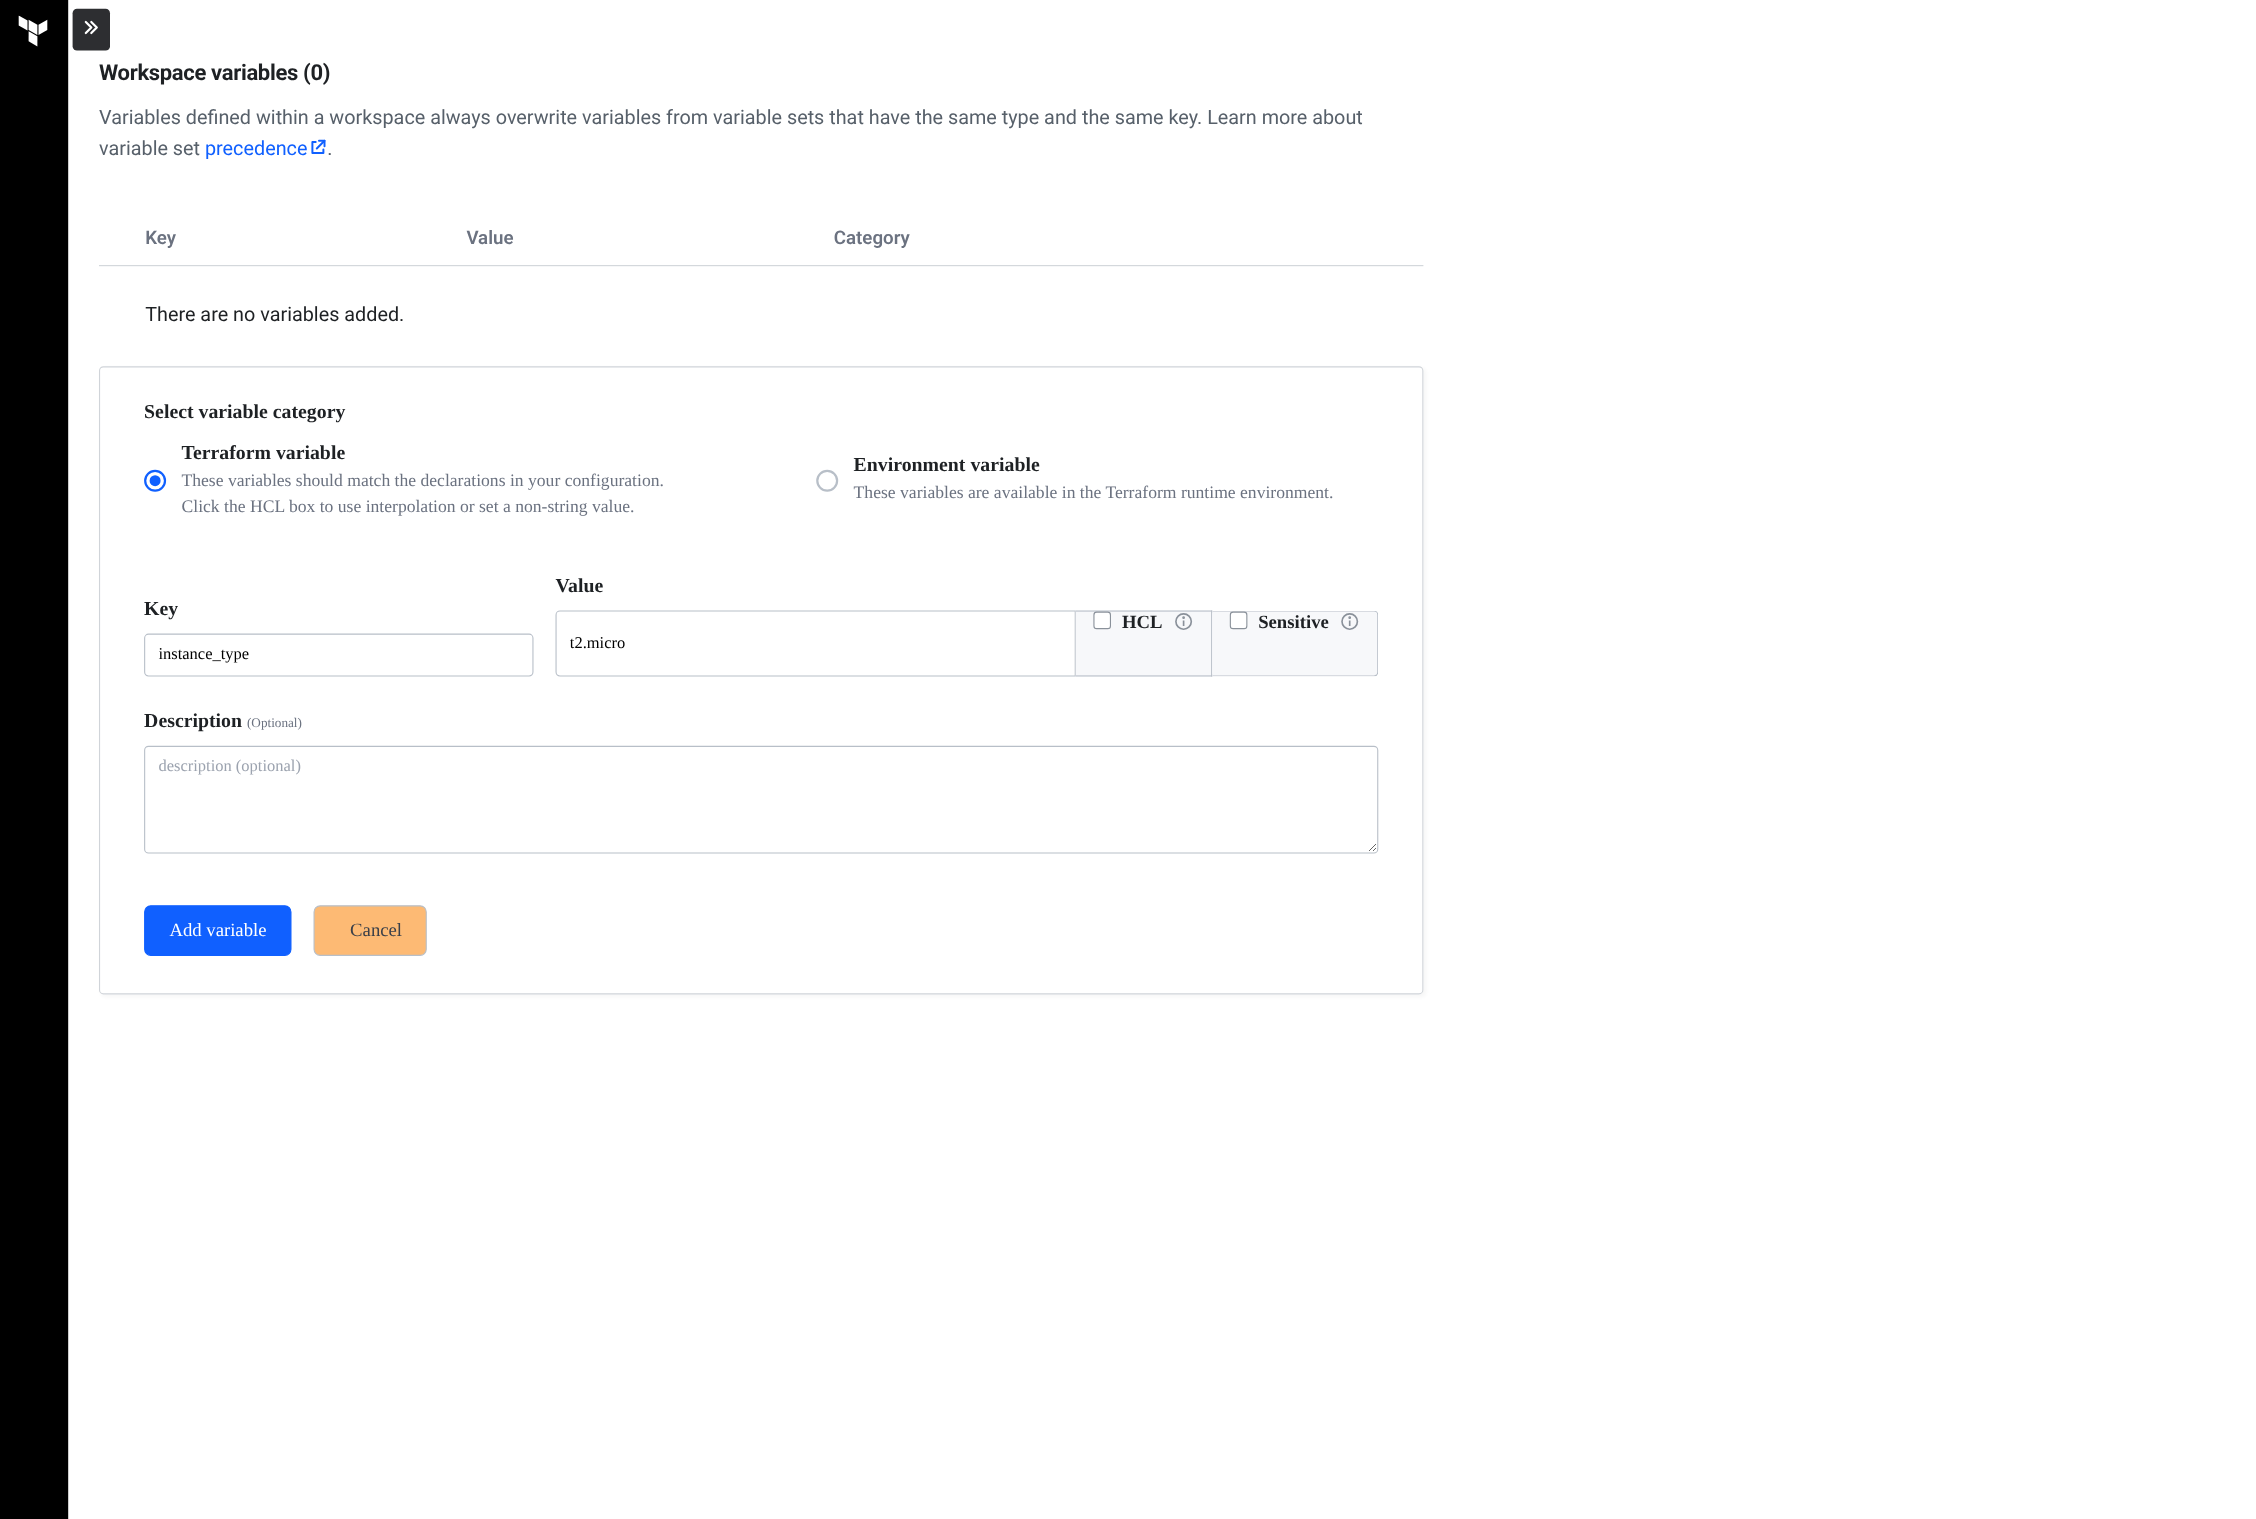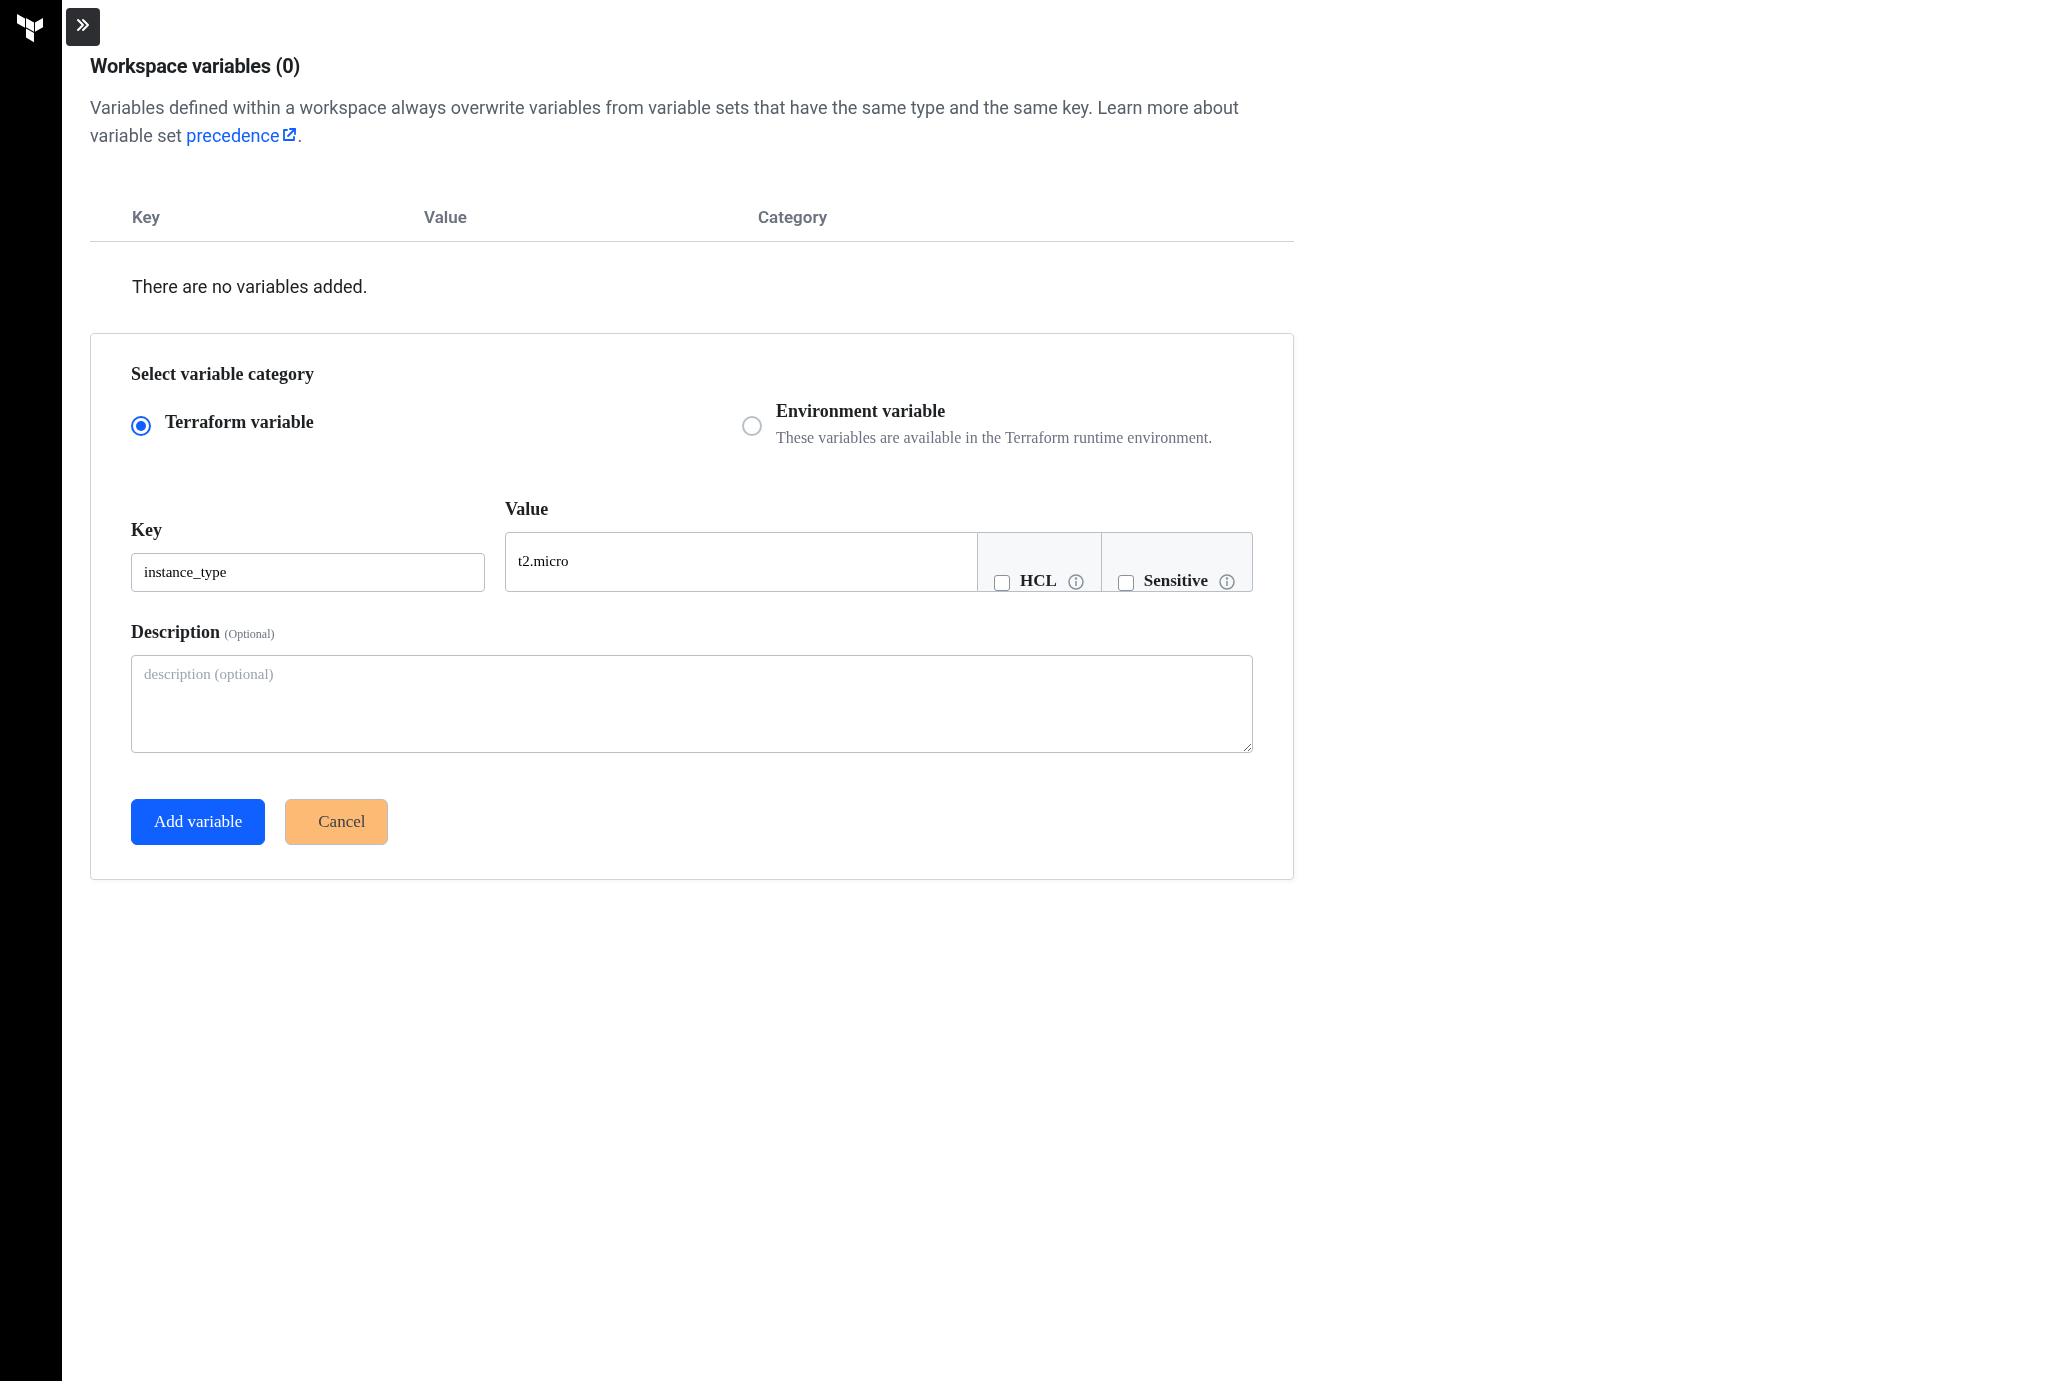--- a/index.html
+++ b/index.html
@@ -176,21 +176,21 @@
       display: flex;
     }
     .value-wrap .text-input {
       border-top-right-radius: 0;
       border-bottom-right-radius: 0;
       resize: both;
       height: 60px;
     }
     .chk-box {
       display: flex;
-      align-items: flex-end;
+      align-items: flex-start;
       gap: 10px;
       border: 1px solid #b8bfc8;
       border-left: none;
       background: #f7f8fa;
       padding: 0 16px;
       font-size: 17px;
       font-weight: 600;
       white-space: nowrap;
     }
     .chk-box:last-child {
@@ -294,20 +294,21 @@
     <div class="empty-msg">There are no variables added.</div>
 
     <div class="form-card">
       <div class="form-section-title">Select variable category</div>
 
       <div class="radio-row">
         <label class="radio-option" data-selected="true">
           <span class="radio-circle"></span>
           <div>
             <div class="radio-label">Terraform variable</div>
+            <div class="radio-desc">These variables should match the declarations in your configuration. Click the HCL box to use interpolation or set a non-string value.</div>
           </div>
         </label>
         <label class="radio-option" data-selected="false">
           <span class="radio-circle"></span>
           <div>
             <div class="radio-label">Environment variable</div>
             <div class="radio-desc">These variables are available in the Terraform runtime environment.</div>
           </div>
         </label>
       </div>

